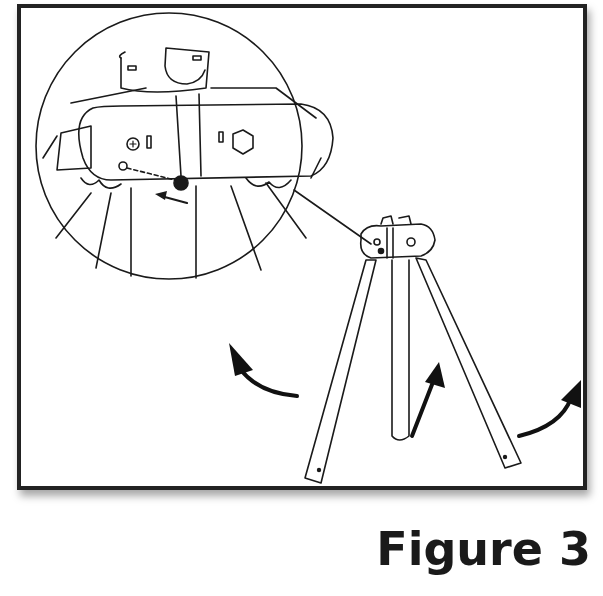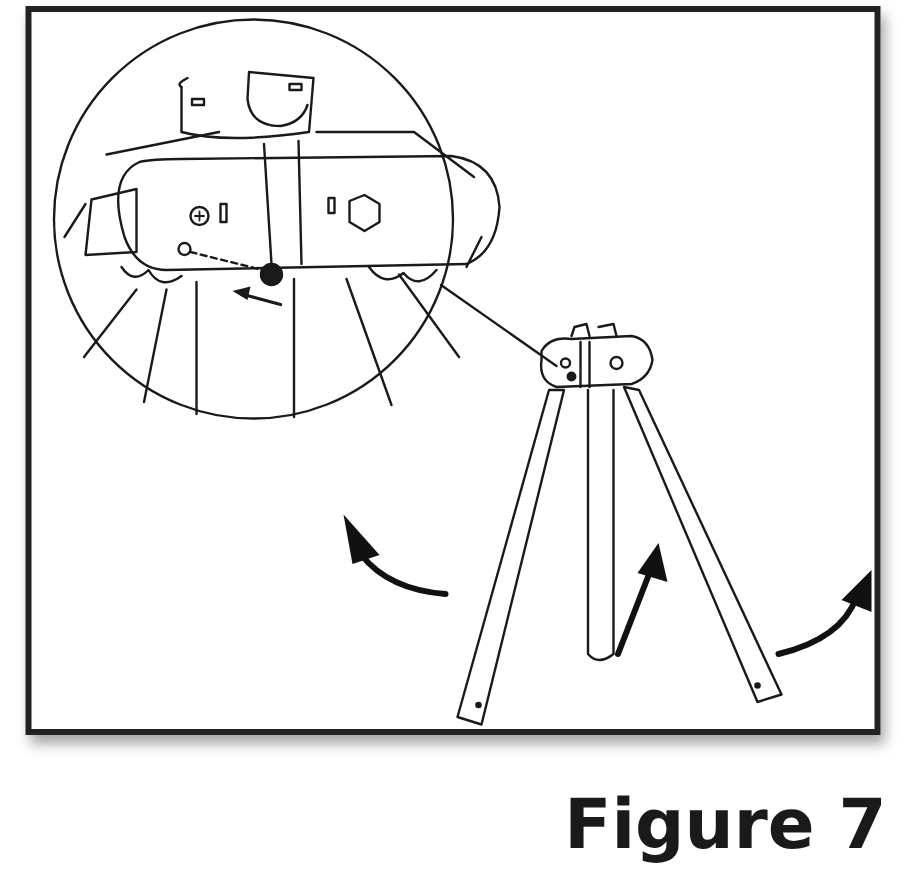--- a/index.html
+++ b/index.html
@@ -87,13 +87,13 @@
       <path d="M276 388 Q238 385 220 362"></path>
       <polygon points="208,335 232,362 214,368" fill="#111" stroke="none"></polygon>
       <path d="M391 428 L412 374"></path>
       <polygon points="418,354 424,380 404,374" fill="#111" stroke="none"></polygon>
       <path d="M498 428 Q540 418 550 390"></path>
       <polygon points="560,372 560,400 540,392" fill="#111" stroke="none"></polygon>
     </g>
   </svg>
 </div>
 
-<div class="caption">Figure 7</div>
+<div class="caption">Figure 3</div>
 
 </body></html>

